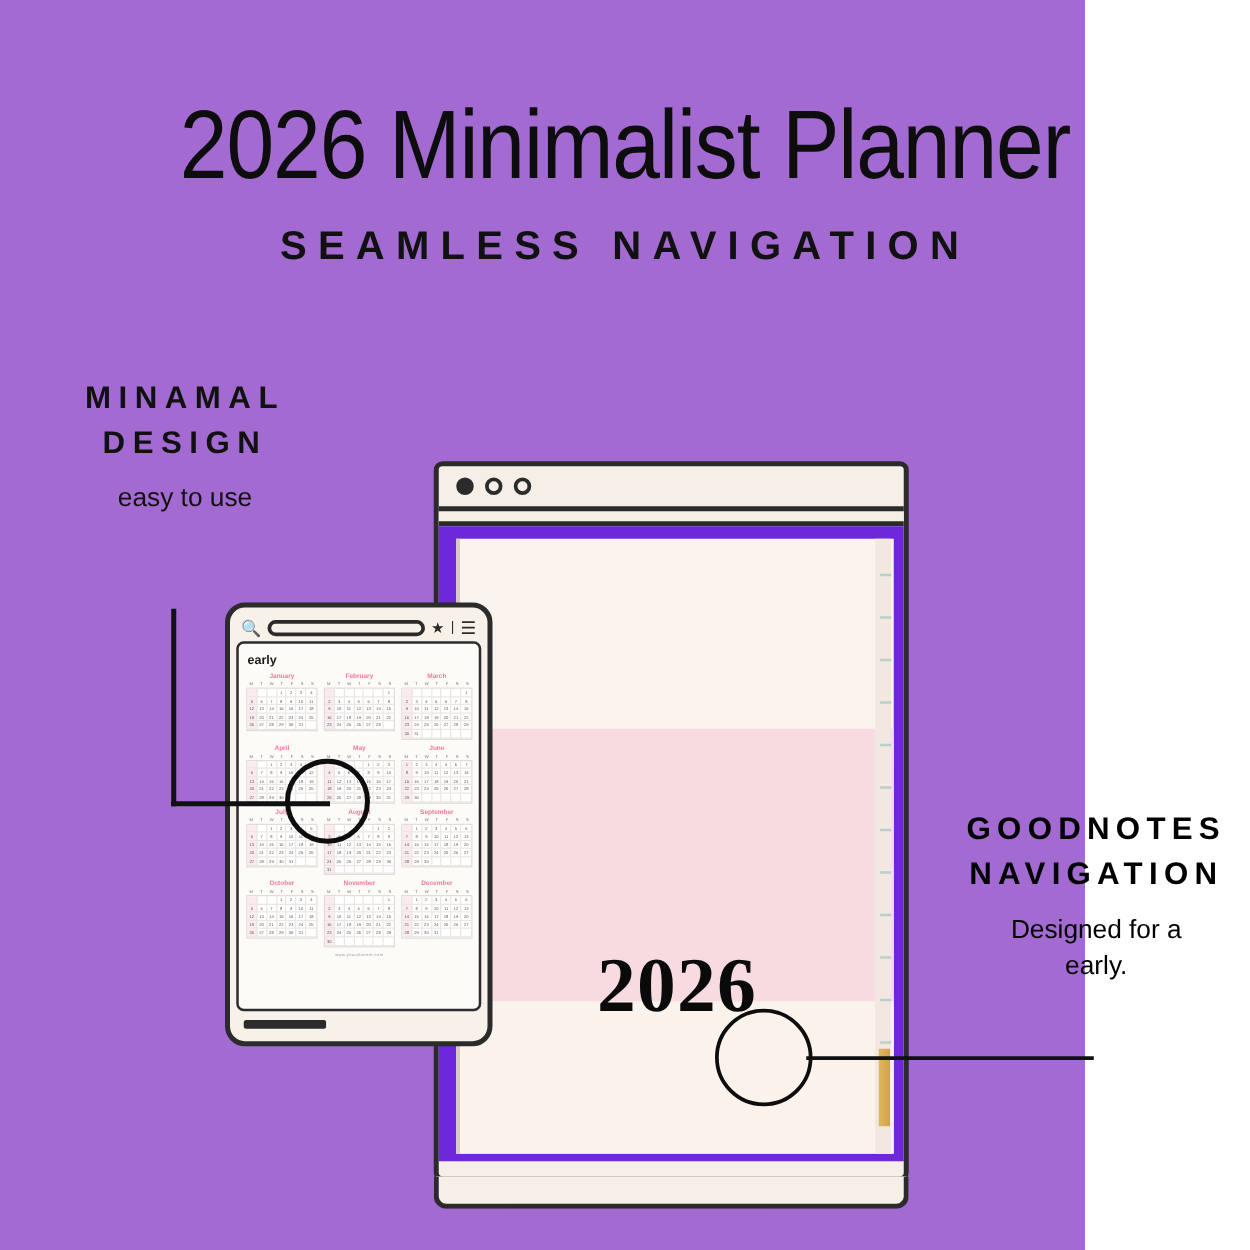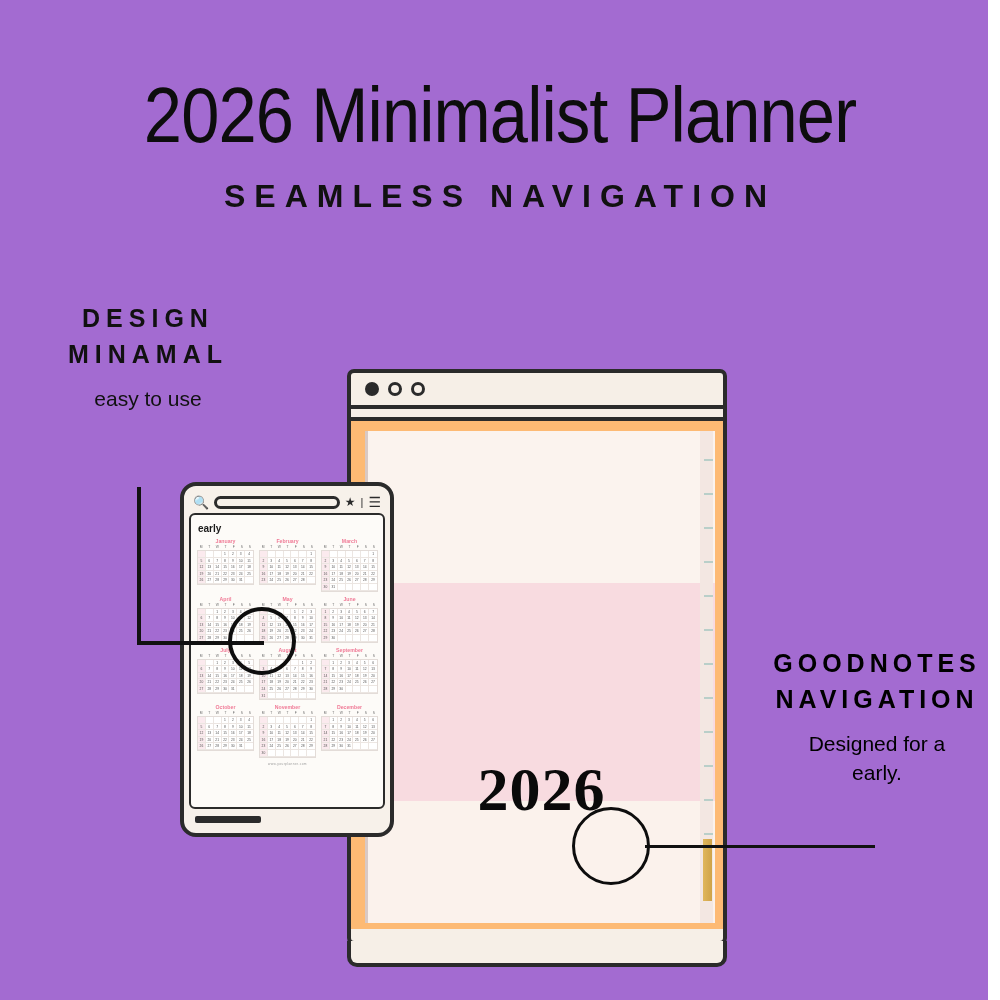--- a/index.html
+++ b/index.html
@@ -3,21 +3,21 @@
 <meta charset="utf-8">
 <style>
   * { box-sizing: border-box; margin: 0; padding: 0; }
   html, body {
     width: 1000px; height: 1000px;
     font-family: "Liberation Sans", sans-serif;
     overflow: hidden;
   }
   #stage {
     position: relative;
-    width: 988px; height: 1000px;
+    width: 868px; height: 1000px;
     background: #a36bd1;
   }
 
   
   .main-title {
     position: absolute; left: 0; top: 70px; width: 1000px;
     text-align: center;
     font-family: "Liberation Sans Narrow", "Liberation Sans", sans-serif;
     font-size: 78px;
     font-weight: 400;
@@ -89,21 +89,21 @@
     display: flex; align-items: center; gap: 9px;
     padding-left: 14px;
   }
   .dot { width: 14px; height: 14px; border-radius: 50%; border: 3px solid #2b2b2b; }
   .dot.filled { background: #2b2b2b; }
   .tablet-bar2 { height: 12px; border-bottom: 4px solid #2b2b2b; background: #f6efe7; }
 
   .tablet-page {
     position: relative;
     height: 508px;
-    background: #fdba74;
+    background: #6d28d9;
     padding: 10px 8px 6px 14px;
   }
   .page-inner {
     position: relative; width: 100%; height: 100%;
     overflow: hidden;
     background: #fbf3ee;
     border-left: 3px solid #d9c9c4;
   }
   .band-mauve {
     position: absolute; left: 0; top: 0; width: 100%; height: 180px;
@@ -214,22 +214,22 @@
 </head>
 <body>
 
 <div id="stage">
 
   <div class="main-title">2026 Minimalist Planner</div>
   <div class="subtitle">SEAMLESS NAVIGATION</div>
 
   <div class="callout-left">
     <div class="ct">
+      <div>MINAMAL</div>
       <div>DESIGN</div>
-      <div>MINAMAL</div>
     </div>
     <div class="cb">
       <div>easy to use</div>
     </div>
   </div>
 
   <div class="callout-right">
     <div class="ct">
       <div>GOODNOTES</div>
       <div>NAVIGATION</div>

